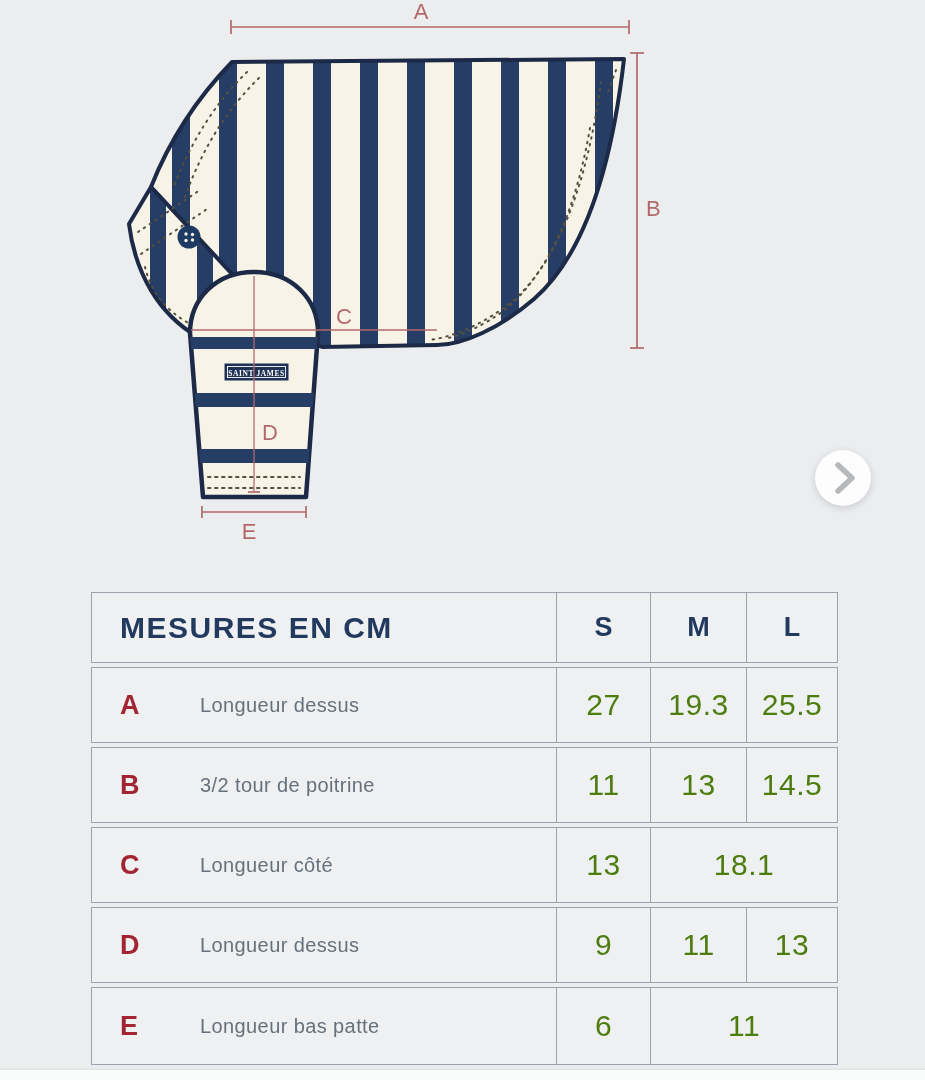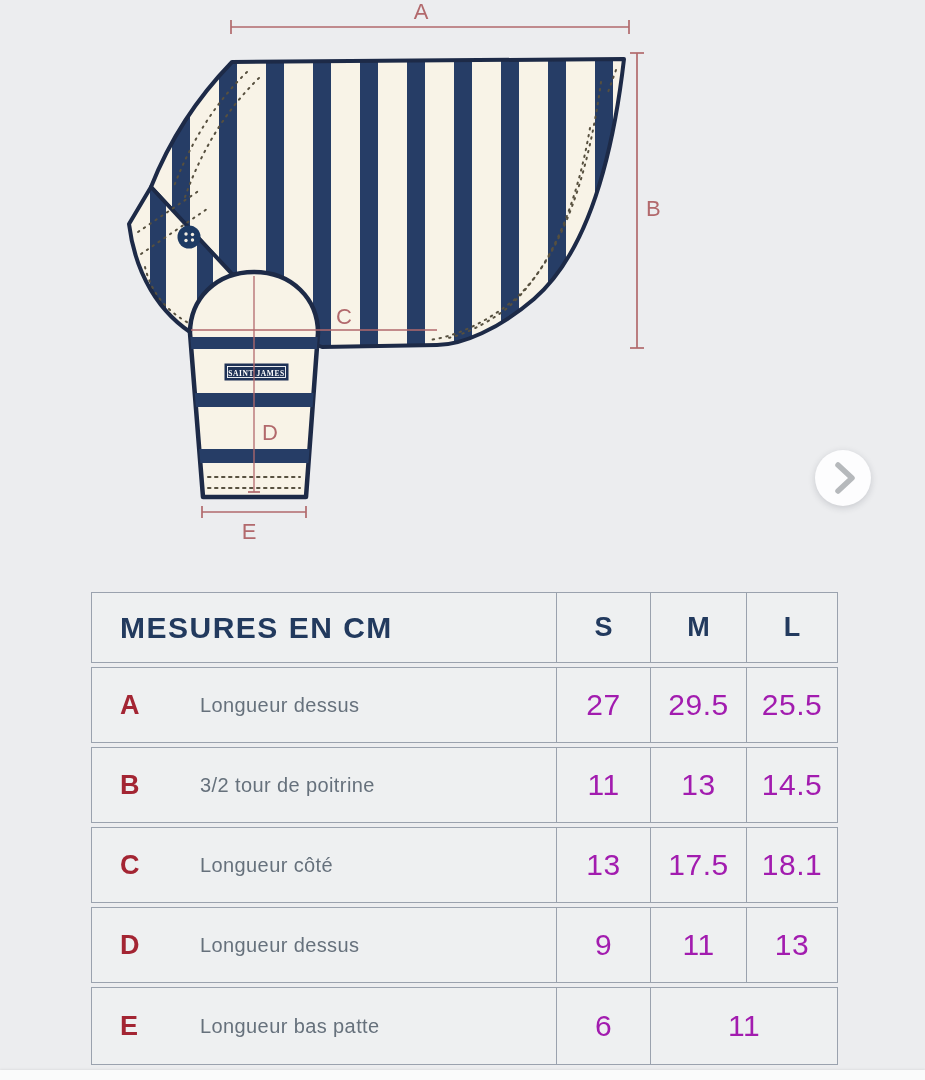--- a/index.html
+++ b/index.html
@@ -44,21 +44,21 @@
   .size-head{
     font-size:27px;font-weight:bold;color:#223a5e;
   }
   .row-letter{
     flex:0 0 80px;font-size:27px;font-weight:bold;color:#a32533;
   }
   .row-name{
     font-size:20px;color:#66717c;letter-spacing:.4px;
   }
   .size-value{
-    font-size:30px;color:#a21caf;letter-spacing:.5px;
+    font-size:30px;color:#4d7c0f;letter-spacing:.5px;
   }
   .bottom-strip{
     position:absolute;left:0;top:1070px;width:925px;height:10px;
     background:#fafbfb;box-shadow:0 -1px 2px rgba(0,0,0,.06);
   }
 </style>
 </head>
 <body>
 
 <div class="page">
@@ -188,21 +188,21 @@
 
     <div class="t-row body-row">
       <div class="cell c-label c-sep">
         <span class="row-letter">A</span>
         <span class="row-name">Longueur dessus</span>
       </div>
       <div class="cell c-s c-sep">
           <span class="size-value">27</span>
         </div>
       <div class="cell c-m c-sep">
-          <span class="size-value">29.5</span>
+          <span class="size-value">19.3</span>
         </div>
       <div class="cell c-l">
           <span class="size-value">25.5</span>
         </div>
     </div>
 
     <div class="t-row body-row">
       <div class="cell c-label c-sep">
         <span class="row-letter">B</span>
         <span class="row-name">3/2 tour de poitrine</span>
@@ -219,23 +219,20 @@
     </div>
 
     <div class="t-row body-row">
       <div class="cell c-label c-sep">
         <span class="row-letter">C</span>
         <span class="row-name">Longueur côté</span>
       </div>
       <div class="cell c-s c-sep">
           <span class="size-value">13</span>
         </div>
-      <div class="cell c-m c-sep">
-          <span class="size-value">17.5</span>
-        </div>
       <div class="cell c-l">
           <span class="size-value">18.1</span>
         </div>
     </div>
 
     <div class="t-row body-row">
       <div class="cell c-label c-sep">
         <span class="row-letter">D</span>
         <span class="row-name">Longueur dessus</span>
       </div>

